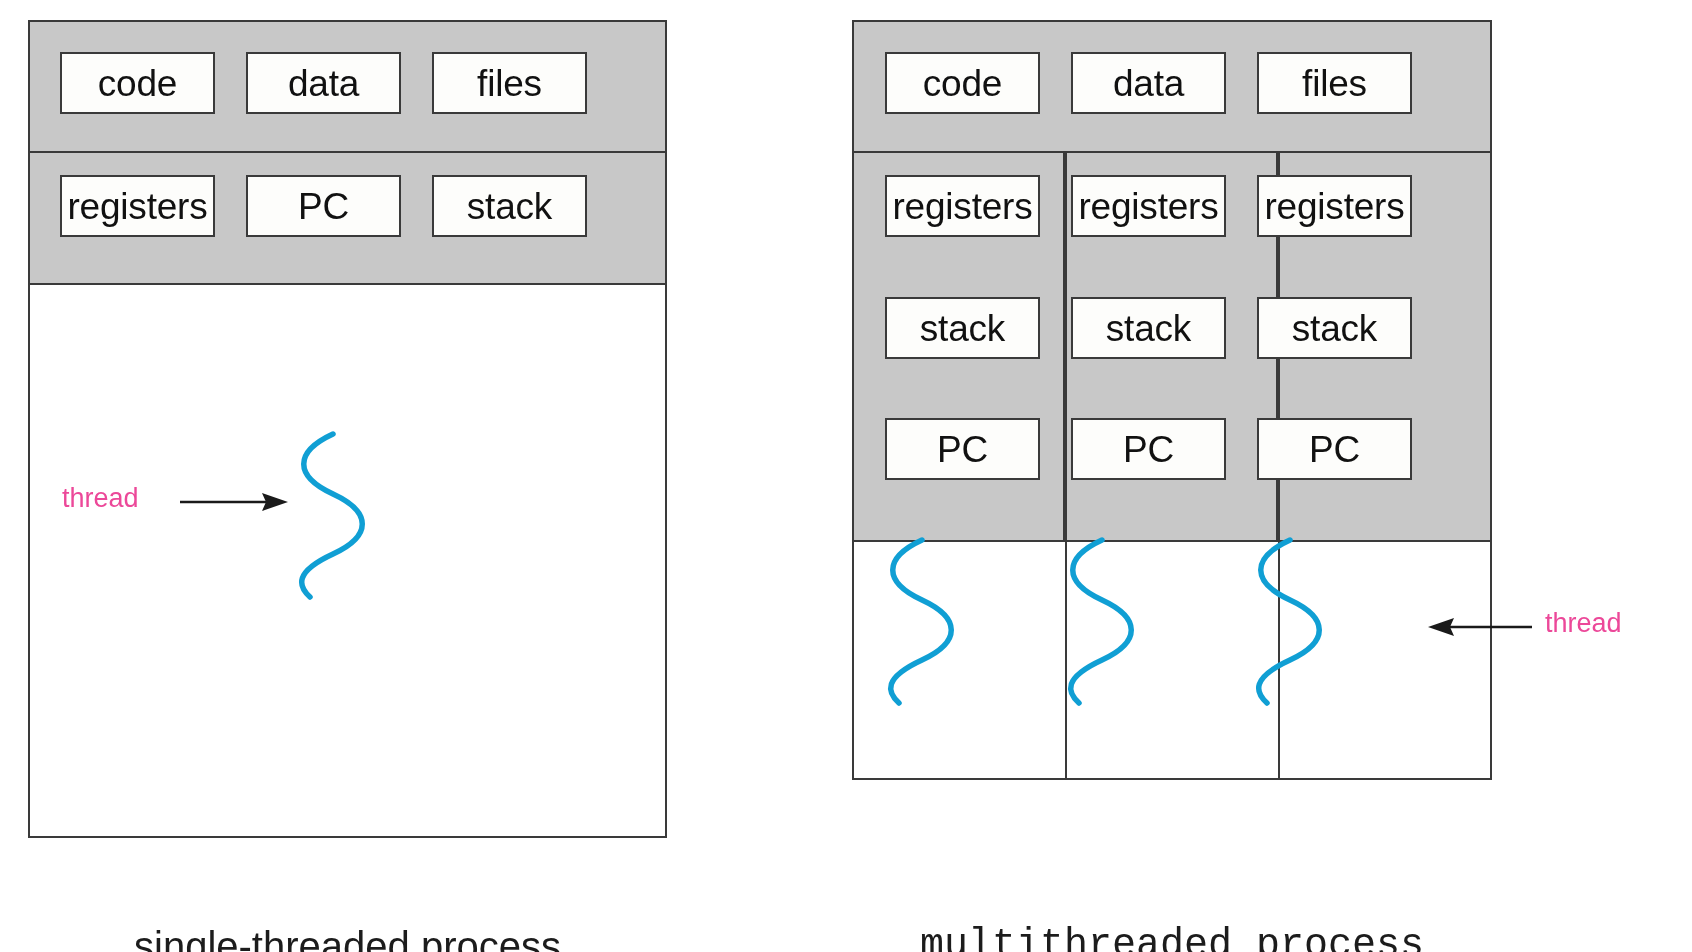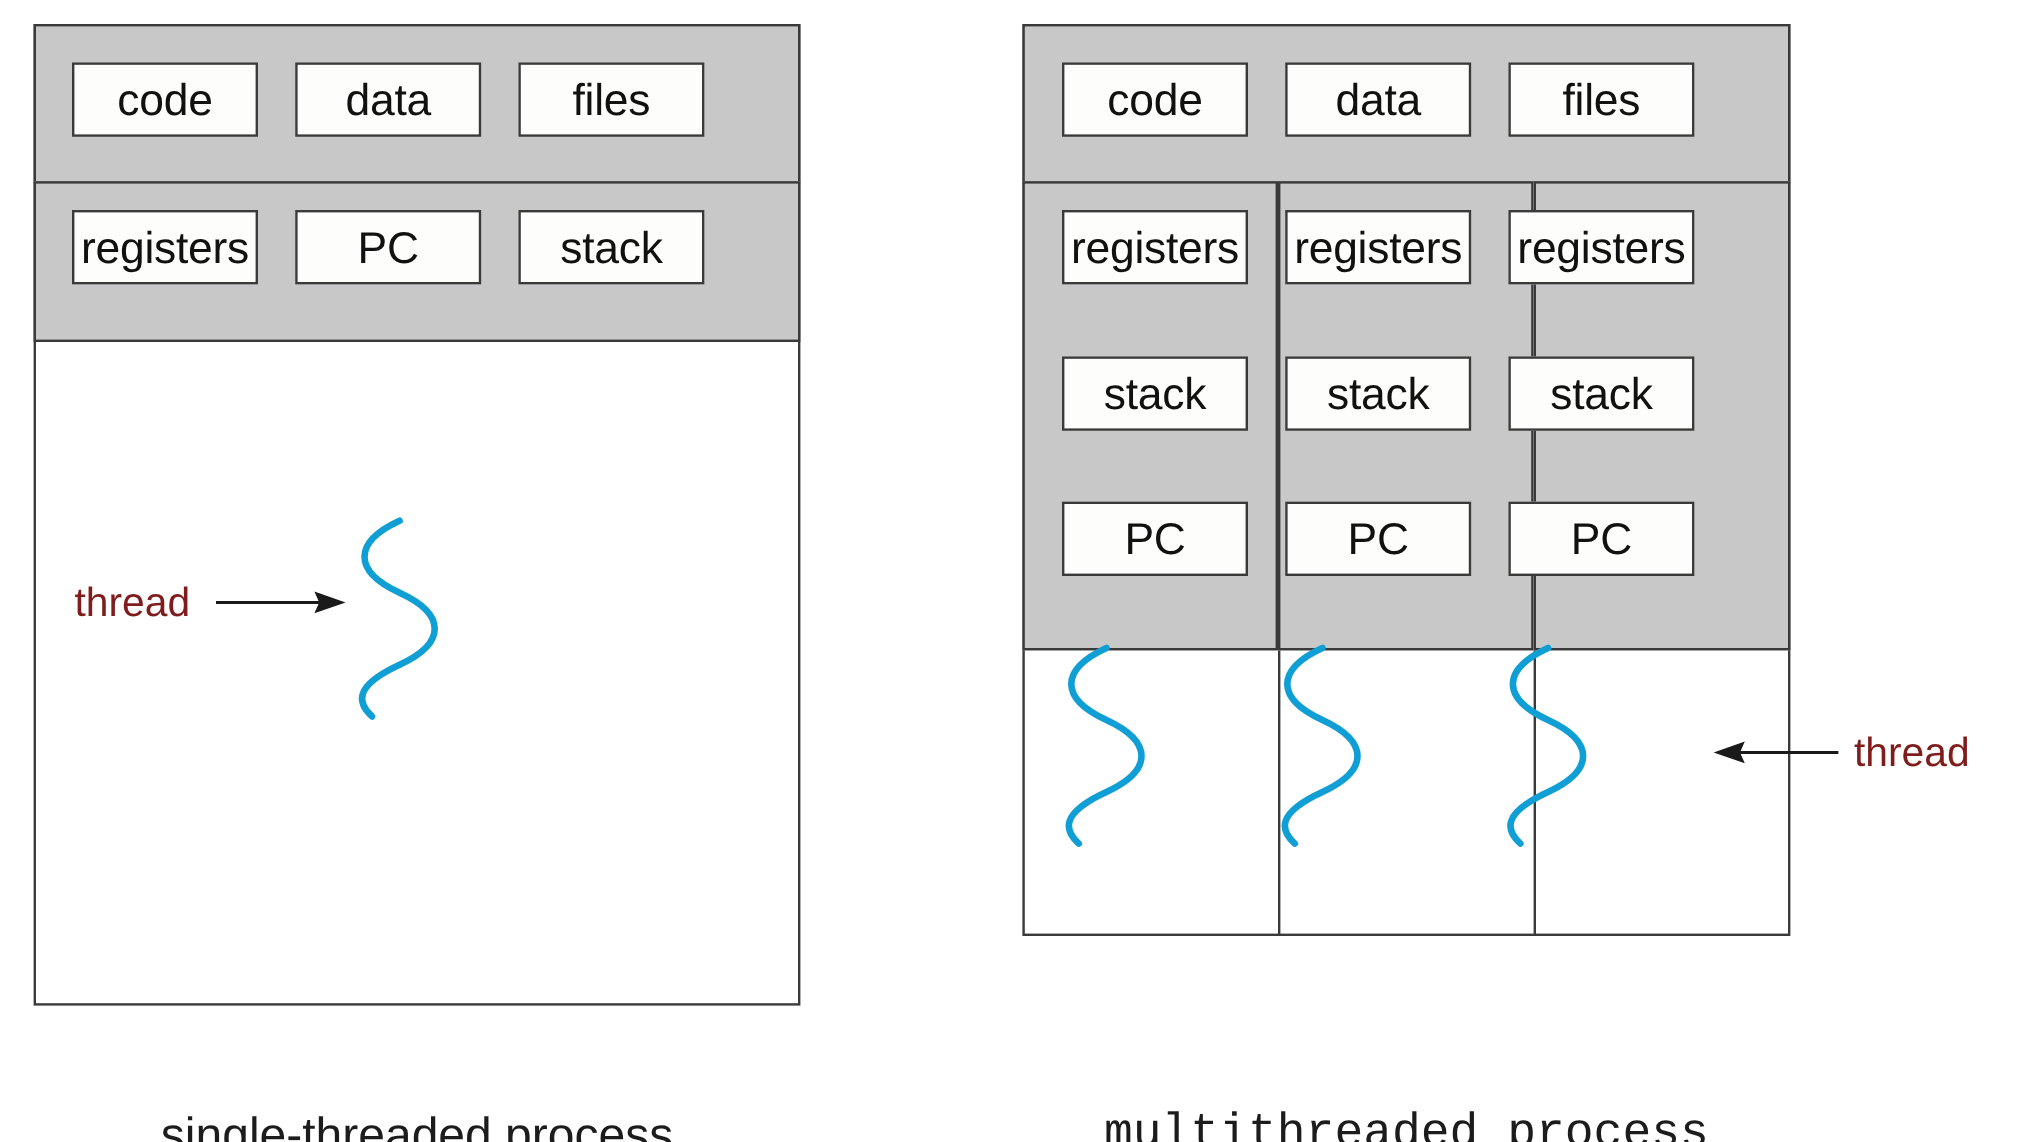--- a/index.html
+++ b/index.html
@@ -47,22 +47,22 @@
     position: absolute;
     font-size: 40px;
     color: #1c1c1c;
     text-align: center;
     white-space: nowrap;
     line-height: 1;
     margin-top: 36px;
   }
   .annot-label {
     position: absolute;
-    font-size: 34px;
-    color: #7f1d1d;
+    font-size: 27px;
+    color: #ec4899;
     white-space: nowrap;
     line-height: 1;
   }
   .svg-layer {
     position: absolute;
     left: 0;
     top: 0;
     width: 1692px;
     height: 952px;
     pointer-events: none;

